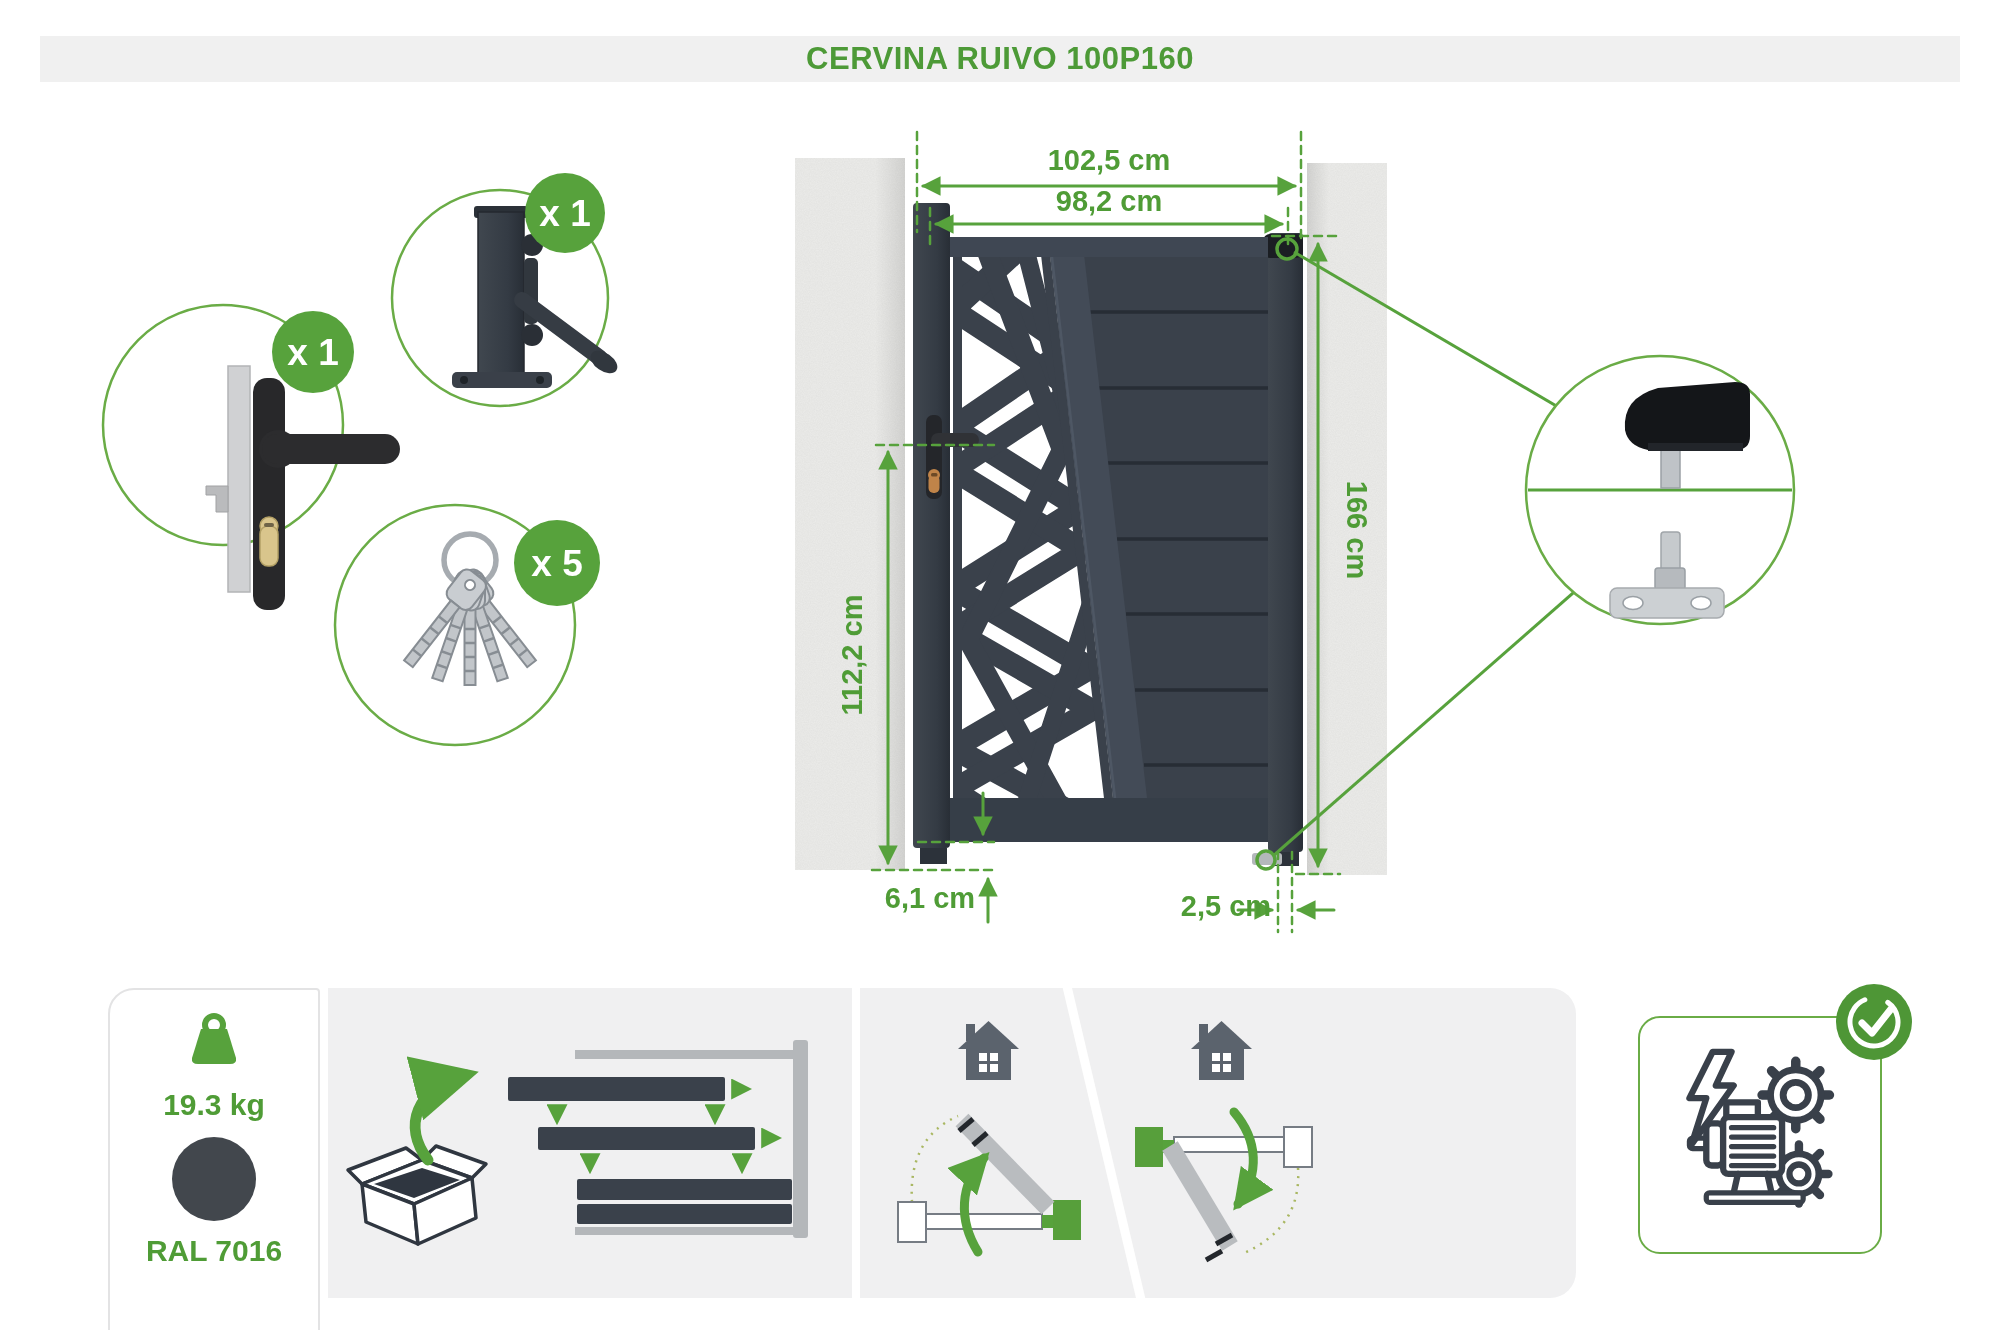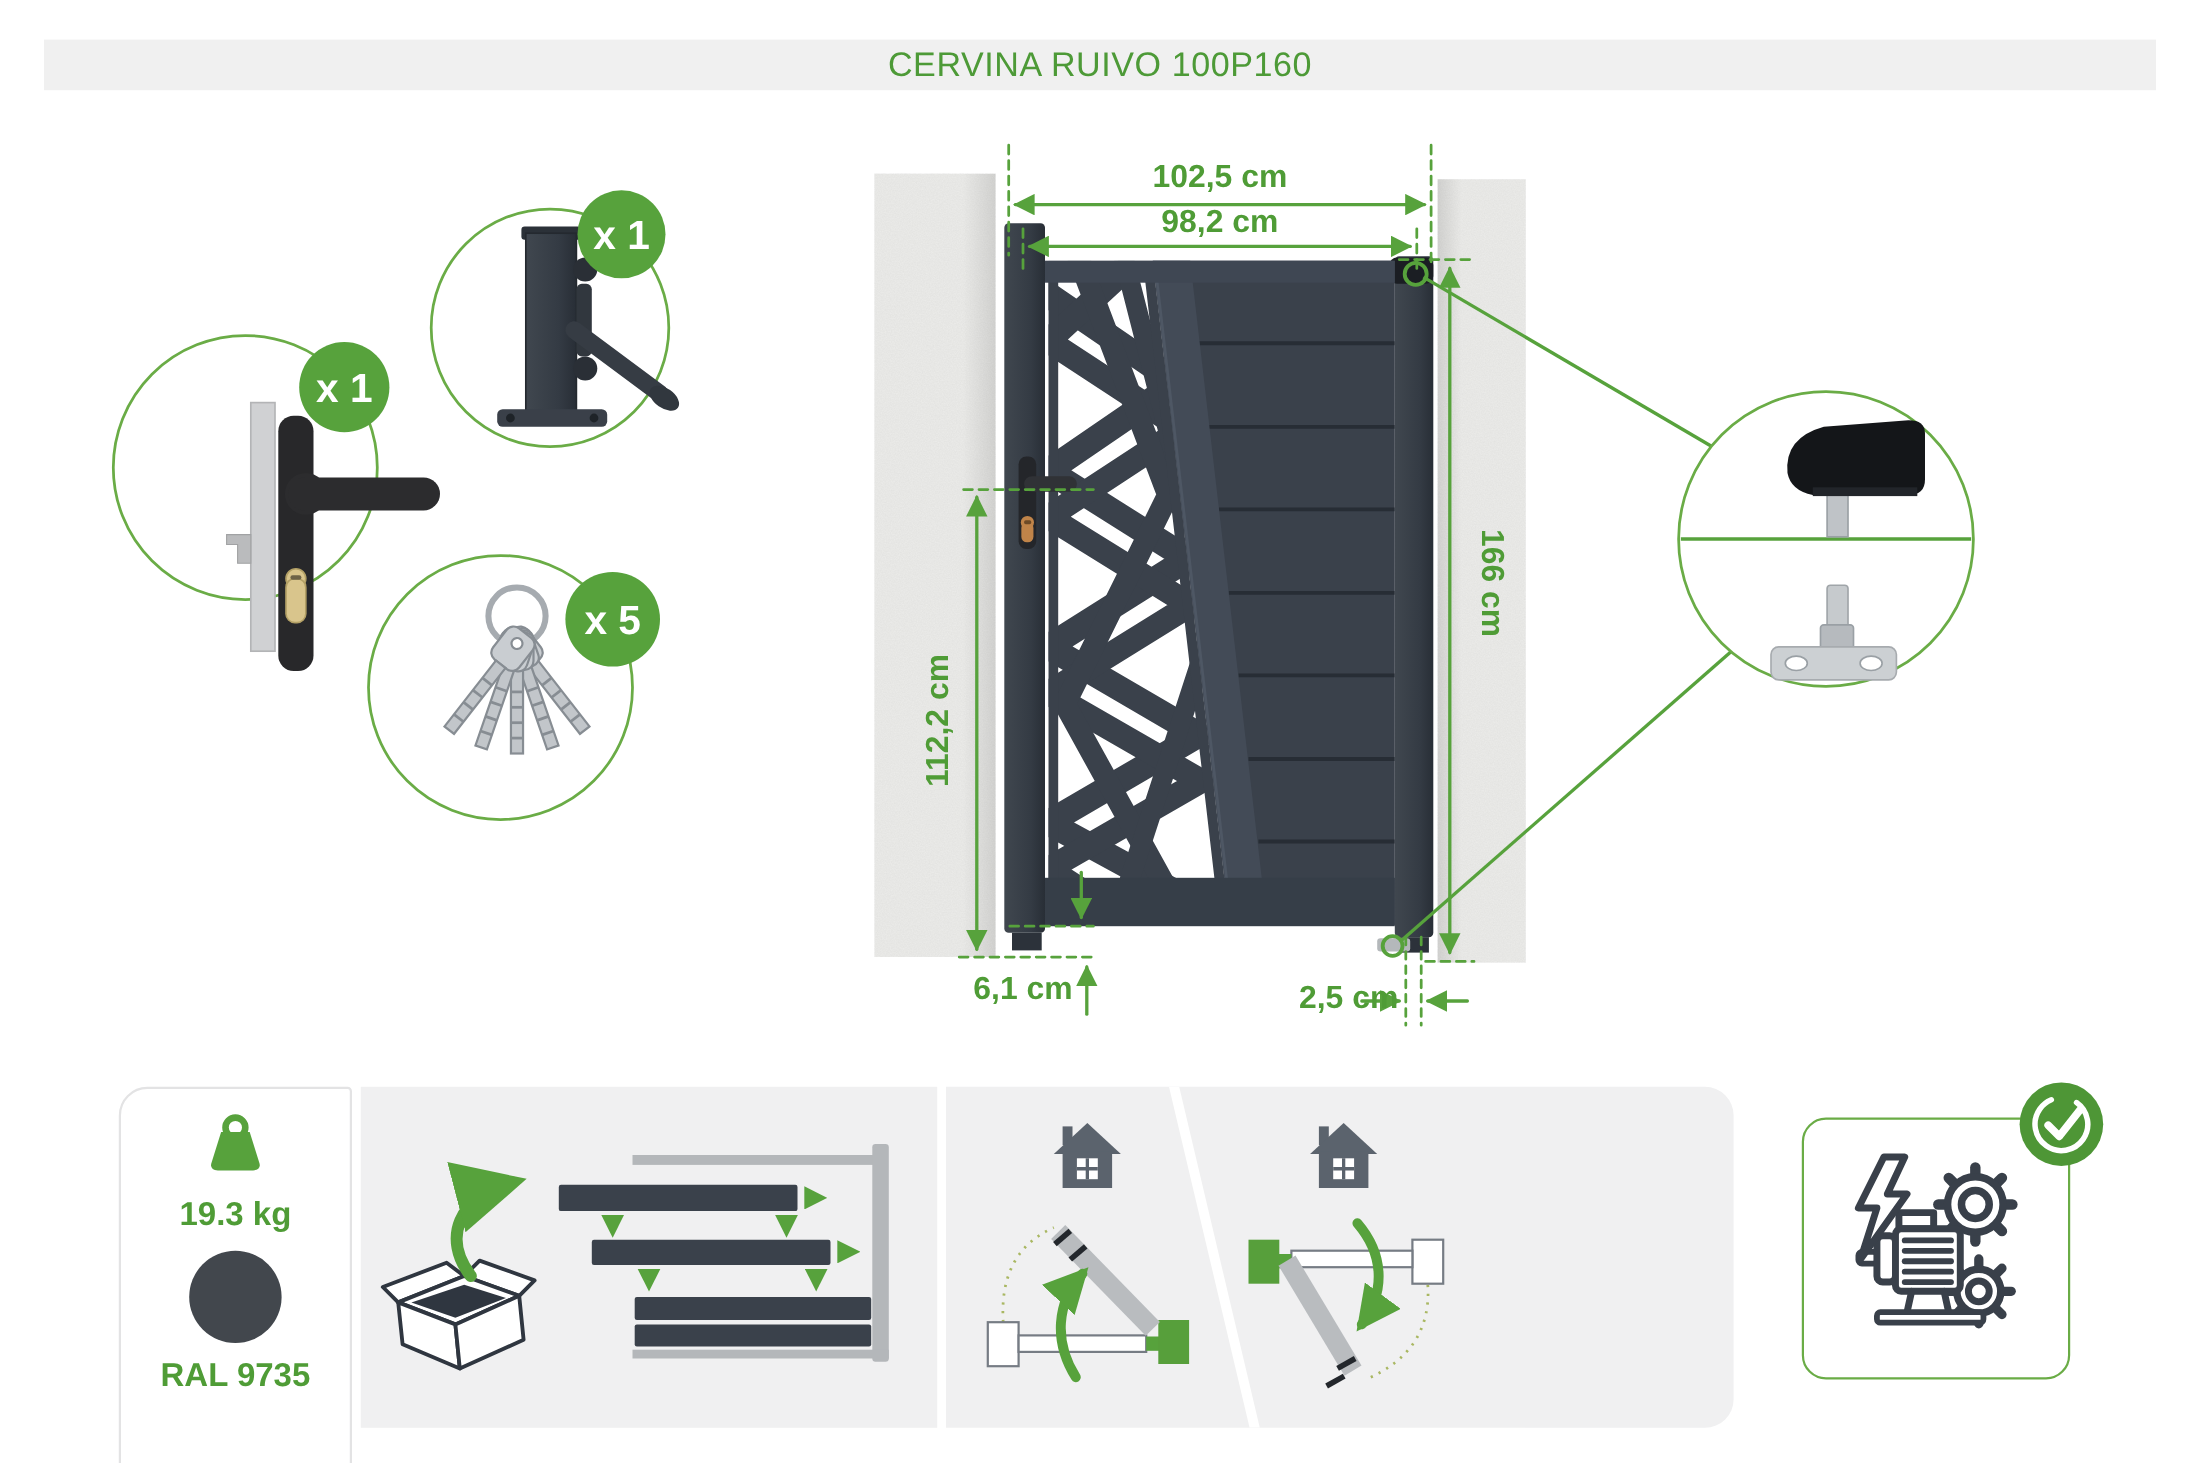--- a/index.html
+++ b/index.html
@@ -1,21 +1,21 @@
 <!DOCTYPE html>
 <html><head>
 <meta charset="utf-8">
 <style>
   html,body{margin:0;padding:0;background:#fff;}
   body{width:2000px;height:1330px;position:relative;overflow:hidden;
        font-family:"Liberation Sans",sans-serif;}
   .abs{position:absolute;}
   #titlebar{left:40px;top:36px;width:1920px;height:46px;background:#f0f0f0;
             display:flex;align-items:center;justify-content:center;}
-  #titlebar span{color:#4d9a37;font-weight:normal;font-size:31px;letter-spacing:.5px;}
+  #titlebar span{color:#4d9a37;font-weight:bold;font-size:31px;letter-spacing:.5px;}
   svg{display:block;}
   #scene{left:0;top:0;width:2000px;height:1330px;}
   .card{background:#f0f0f1;}
   #card-weight{left:108px;top:988px;width:212px;height:402px;background:#fff;
      border:2px solid #e3e3e4;border-radius:26px 4px 4px 26px;box-sizing:border-box;
      display:flex;flex-direction:column;align-items:center;}
   #card-weight .gtext{color:#4f9c36;font-weight:bold;font-size:30px;}
   #card-assembly{left:328px;top:988px;width:524px;height:310px;}
   #card-direction{left:860px;top:988px;width:716px;height:310px;border-radius:0 26px 26px 0;overflow:hidden;}
   #card-motor{left:1638px;top:1016px;width:244px;height:238px;background:#fff;
@@ -306,21 +306,21 @@
 
 <div id="card-weight" class="abs">
   <svg width="70" height="62" style="margin-top:22px" viewBox="0 0 70 62">
     <circle cx="35" cy="13" r="9" fill="none" stroke="#57a23c" stroke-width="6"></circle>
     <path d="M22,17 L48,17 L57,46 Q58,52 51,52 L19,52 Q12,52 13,46 Z" fill="#57a23c"></path>
   </svg>
   <div class="gtext" style="margin-top:14px">19.3 kg</div>
   <svg width="90" height="90" style="margin-top:12px" viewBox="0 0 90 90">
     <circle cx="45" cy="45" r="42" fill="#42474d"></circle>
   </svg>
-  <div class="gtext" style="margin-top:10px">RAL 9735</div>
+  <div class="gtext" style="margin-top:10px">RAL 7016</div>
 </div>
 
 <div id="card-assembly" class="abs card">
   <svg width="524" height="310" viewBox="0 0 524 310">
     <defs>
       <marker id="ah2" viewBox="0 0 10 10" refX="8" refY="5" markerWidth="6" markerHeight="6" orient="auto">
         <path d="M0,0 L10,5 L0,10 Z" fill="#57a23c"></path>
       </marker>
     </defs>
 

